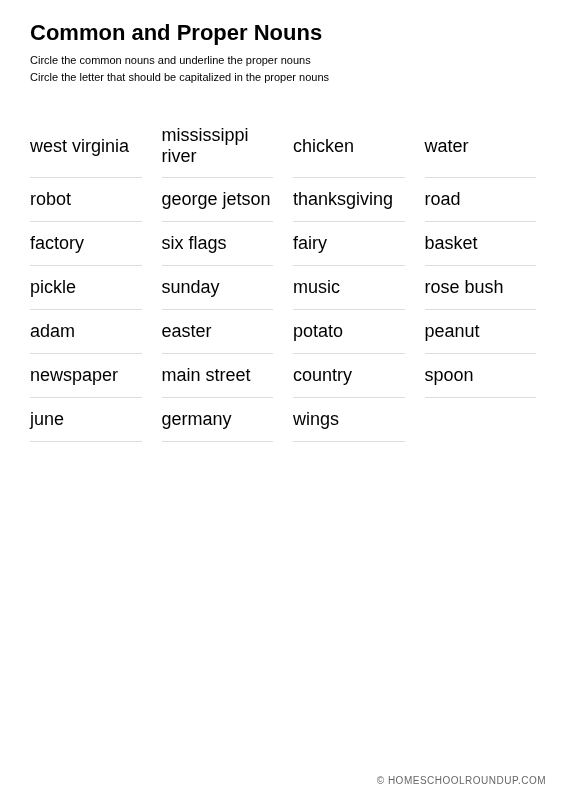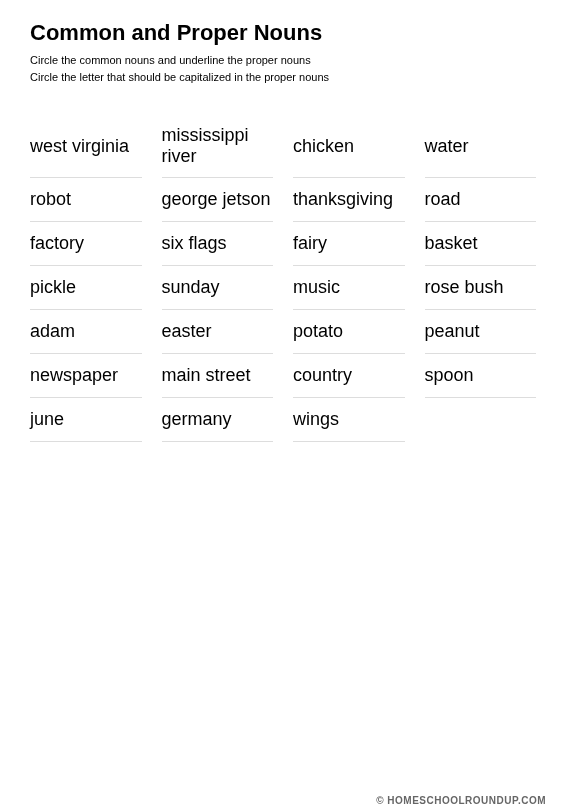--- a/index.html
+++ b/index.html
@@ -47,25 +47,25 @@
       color: #000;
       padding: 10px 0;
       border-bottom: 1px solid #ddd;
       min-height: 44px;
       display: flex;
       align-items: center;
     }
 
     .footer {
       position: absolute;
-      bottom: 0;
+      bottom: 20px;
       right: 20px;
       font-size: 10px;
       color: #666;
-      font-weight: bold;
+      font-weight: normal;
       text-transform: uppercase;
       letter-spacing: 0.5px;
     }
   </style>
 </head>
 <body>
 
 <div class="header">
   <h1>Common and Proper Nouns</h1>
   <p>Circle the common nouns and underline the proper nouns</p>

